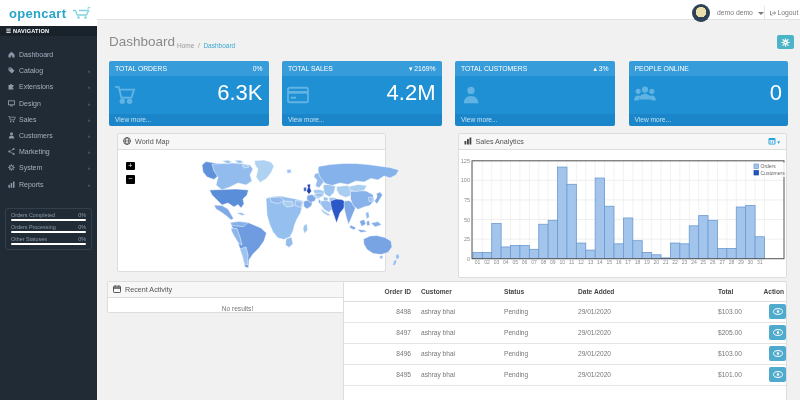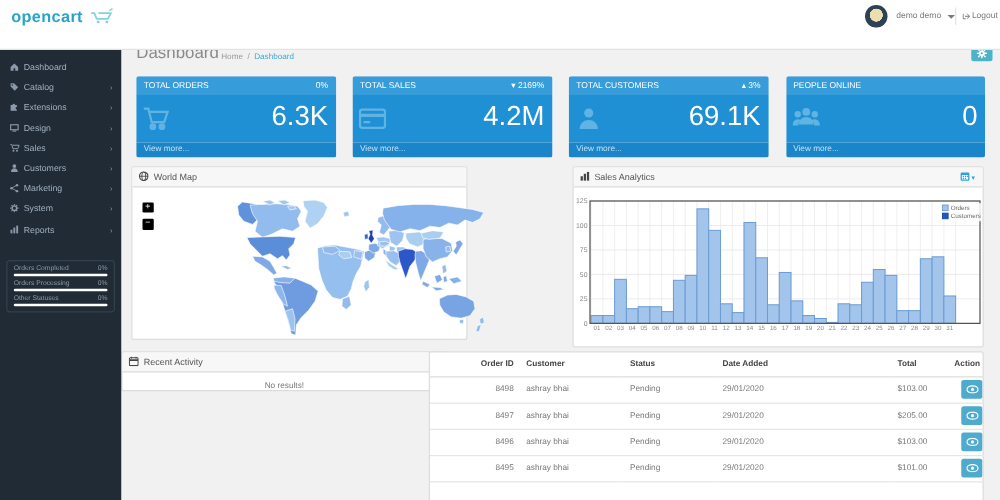--- a/index.html
+++ b/index.html
@@ -1,18 +1,18 @@
 <!DOCTYPE html>
 <html><head>
 <meta charset="utf-8">
 <style>
 * { margin:0; padding:0; box-sizing:border-box; }
 html,body { width:800px; height:400px; overflow:hidden; font-family:"Liberation Sans", sans-serif; background:#f1f1f1; }
 
-#header { position:absolute; left:0; top:0; width:800px; height:40px; background:#fff; border-bottom:1px solid #e3e3e3; z-index:10; }
+#header { position:absolute; left:0; top:0; width:800px; height:20px; background:#fff; border-bottom:1px solid #e3e3e3; z-index:10; }
 #logo { position:absolute; left:0; top:0; width:97px; height:26px; background:#fff; }
 #userbar { position:absolute; left:680px; top:0; width:120px; height:26px; color:#7a7a7a; font-size:6.8px; }
 .avatar { width:18px; height:18px; border-radius:50%; background:radial-gradient(circle at 50% 45%, #ecdfae 0 38%, #2e4257 40% 70%, #1a2b3d 71%); margin-right:7px; }
 .caret { display:inline-block; width:0; height:0; border-left:3px solid transparent; border-right:3px solid transparent; border-top:3px solid #7a7a7a; margin-left:4px; }
 .udiv { width:1px; height:14px; background:#e5e5e5; margin:0 11px 0 4px; }
 
 #sidebar { position:absolute; left:0; top:26px; width:97px; height:374px; background:#202b36; }
 #navhead { height:10px; background:#19222b; color:#fff; font-size:5.6px; font-weight:bold; line-height:10px; padding-left:6px; letter-spacing:.2px; }
 ul.menu { list-style:none; margin-top:11px; }
 ul.menu li { height:16.2px; line-height:16.2px; padding-left:7px; color:#a2b1bf; font-size:7px; position:relative; }
@@ -38,23 +38,23 @@
 .tile-b .bi { position:absolute; left:5px; top:9px; width:22px; height:20px; }
 .tile-f { height:11.5px; background:#1a85c8; color:#c3e1f2; font-size:6.6px; line-height:11px; padding:0 6px; }
 
 .zbtn { position:absolute; left:8px; width:8.5px; height:8.5px; background:#000; color:#fff; font-size:7px; line-height:8px; text-align:center; border-radius:1px; }
 
 .panel { position:absolute; background:#fff; border:1px solid #ddd; border-radius:2px; }
 .panel-h { height:16px; background:#f7f7f7; border-bottom:1px solid #ddd; font-size:7.2px; color:#555; line-height:15px; padding:0 5px; }
 .panel-h .pic { margin-right:4px; color:#444; font-size:7px; }
 #caldrop { position:absolute; right:6px; top:3.5px; line-height:1; }
 #p-chart .panel-h { position:relative; }
-#p-map   { left:8px; top:106.5px; width:269px; height:139.5px; }
+#p-map   { left:20px; top:106.5px; width:269px; height:139.5px; }
 #p-chart { left:360.5px; top:106.5px; width:329.5px; height:145px; }
-#p-ra    { left:0; top:255px; width:261px; height:32px; }
+#p-ra    { left:10px; top:255px; width:261px; height:32px; }
 #p-lo    { left:246px; top:255px; width:444px; height:123px; overflow:hidden; }
 #noresult { text-align:center; color:#777; font-size:6.6px; padding-top:7px; }
 
 table.lo { width:100%; border-collapse:collapse; table-layout:fixed; font-size:6.6px; color:#777; }
 table.lo th { font-weight:bold; color:#444; text-align:left; padding:0 5px; height:19px; border-bottom:1px solid #ddd; }
 table.lo td { padding:0 5px; height:21px; border-bottom:1px solid #e5e5e5; }
 table.lo .r { text-align:right; }
 table.lo .c { text-align:right; padding-right:0; }
 .eyebtn { display:inline-block; width:17px; height:15px; background:#4fabcd; border-radius:2px; color:#fff; text-align:center; }
 </style>
@@ -121,21 +121,20 @@
           <span>TOTAL CUSTOMERS</span>
           <span>▴ 3%</span>
         </div>
       <div class="tile-b">
           <svg class="bi" viewBox="0 0 24 22">
             <g fill="#60b3e2">
               <circle cx="12" cy="6" r="4"></circle>
               <path d="M4 20c0-5 3.5-8 8-8s8 3 8 8z"></path>
             </g>
           </svg>
-          <div class="num">69.1K</div>
         </div>
       <div class="tile-f">View more...</div>
     </div>
     <div class="tile" style="left:519.5px">
       <div class="tile-h">
           <span>PEOPLE ONLINE</span>
           <span></span>
         </div>
       <div class="tile-b">
           <svg class="bi" viewBox="0 0 24 22">

